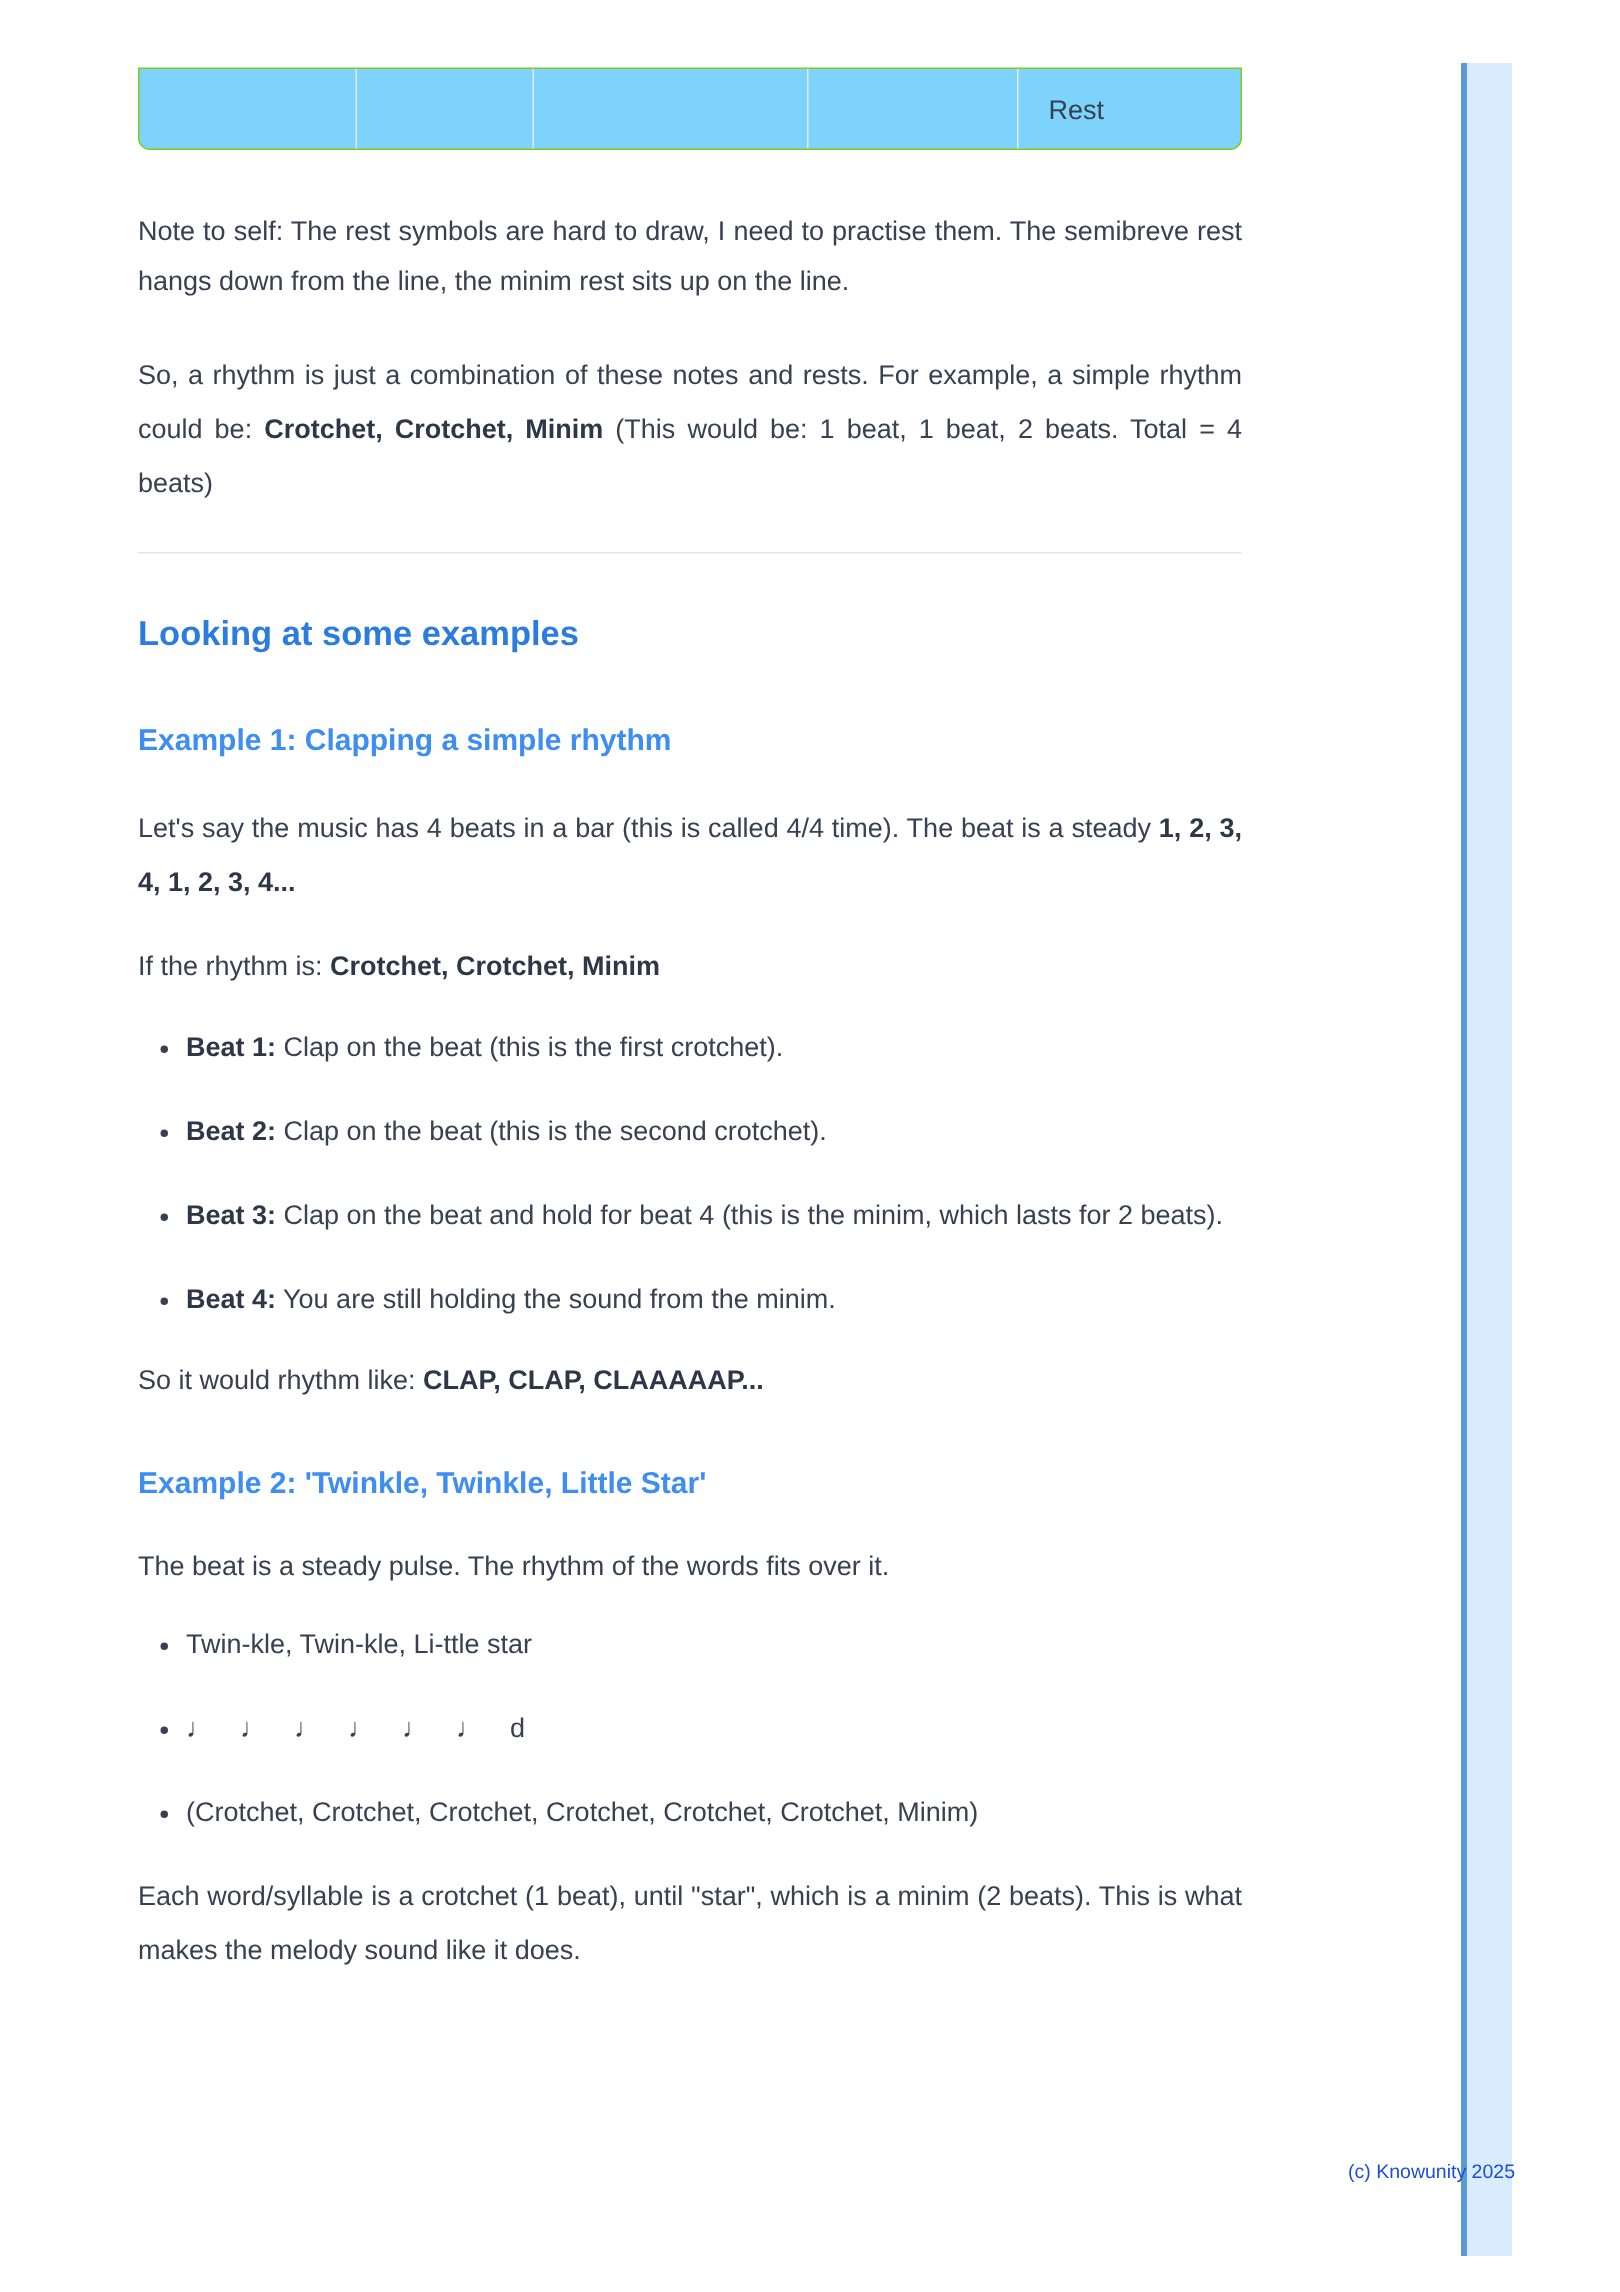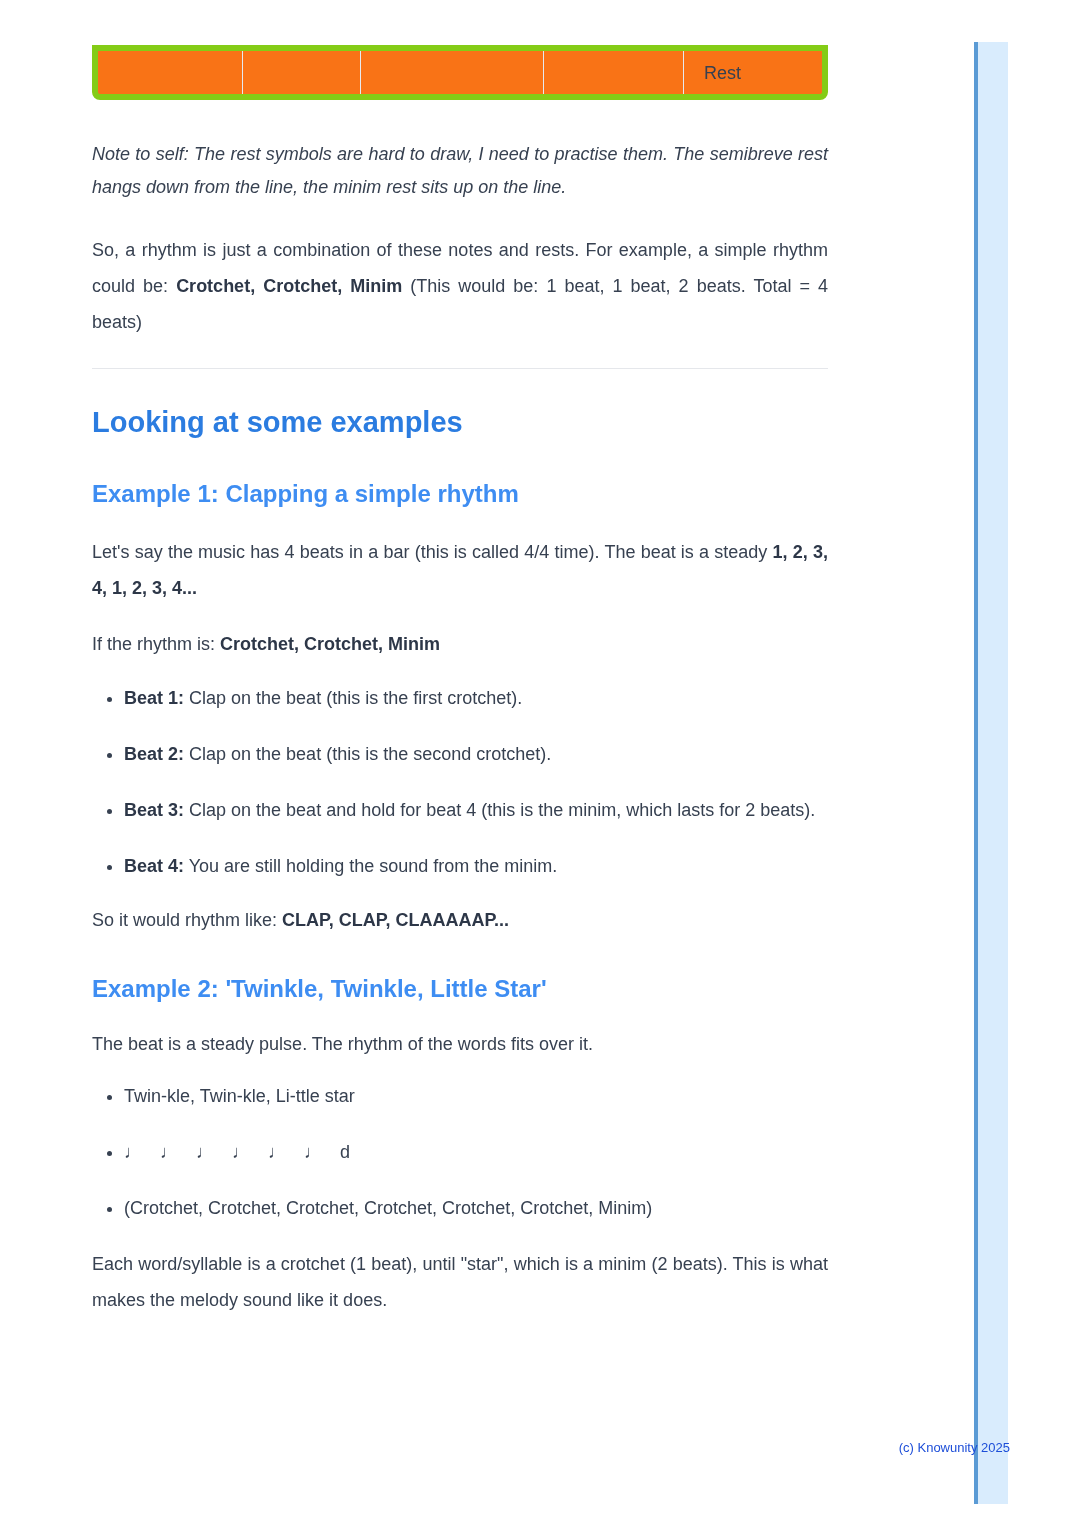--- a/index.html
+++ b/index.html
@@ -21,64 +21,63 @@
     font-size: 18px;
     line-height: 36px;
   }
   .content p { margin: 0; }
   strong { font-weight: 700; color: #2d3748; }
 
   
   .table-frag {
     display: flex;
     height: 55px;
-    border: 6px solid #84cc16;
+    border: 1px solid #84cc16;
     border-radius: 0 0 8px 8px;
-    background: #f97316;
+    background: #7dd3fc;
     overflow: hidden;
   }
   .cell {
     border-right: 1px solid #e6eaf0;
     display: flex;
     align-items: center;
     padding-left: 20px;
     color: #374151;
     font-size: 18px;
   }
   .cell:last-child { border-right: none; }
   .c1 { width: 145px; }
   .c2 { width: 118px; }
   .c3 { width: 183px; }
   .c4 { width: 140px; }
   .c5 { flex: 1; }
 
   .note {
     margin-top: 38px !important;
-    font-style: italic;
     line-height: 33px;
     text-align: justify;
   }
   .p-rhythm { margin-top: 28px !important; text-align: justify; }
 
   hr.divider {
     border: none;
     border-top: 1px solid #e5e7eb;
     margin: 28px 0 0 0;
   }
 
   h1.main-title {
     margin: 34px 0 0 0;
-    font-size: 29px;
+    font-size: 23px;
     line-height: 38px;
     font-weight: 700;
     color: #2b7ce0;
   }
   h2.example-title {
     margin: 36px 0 0 0;
-    font-size: 24px;
+    font-size: 20px;
     line-height: 30px;
     font-weight: 700;
     color: #3e8df2;
   }
   h2.first-example { margin-top: 38px; }
 
   .p-ex1intro { margin-top: 25px !important; text-align: justify; }
   .p-ifrhythm { margin-top: 20px !important; }
   .p-sound    { margin-top: 18px !important; }
   .p-twinkle1 { margin-top: 24px !important; }

